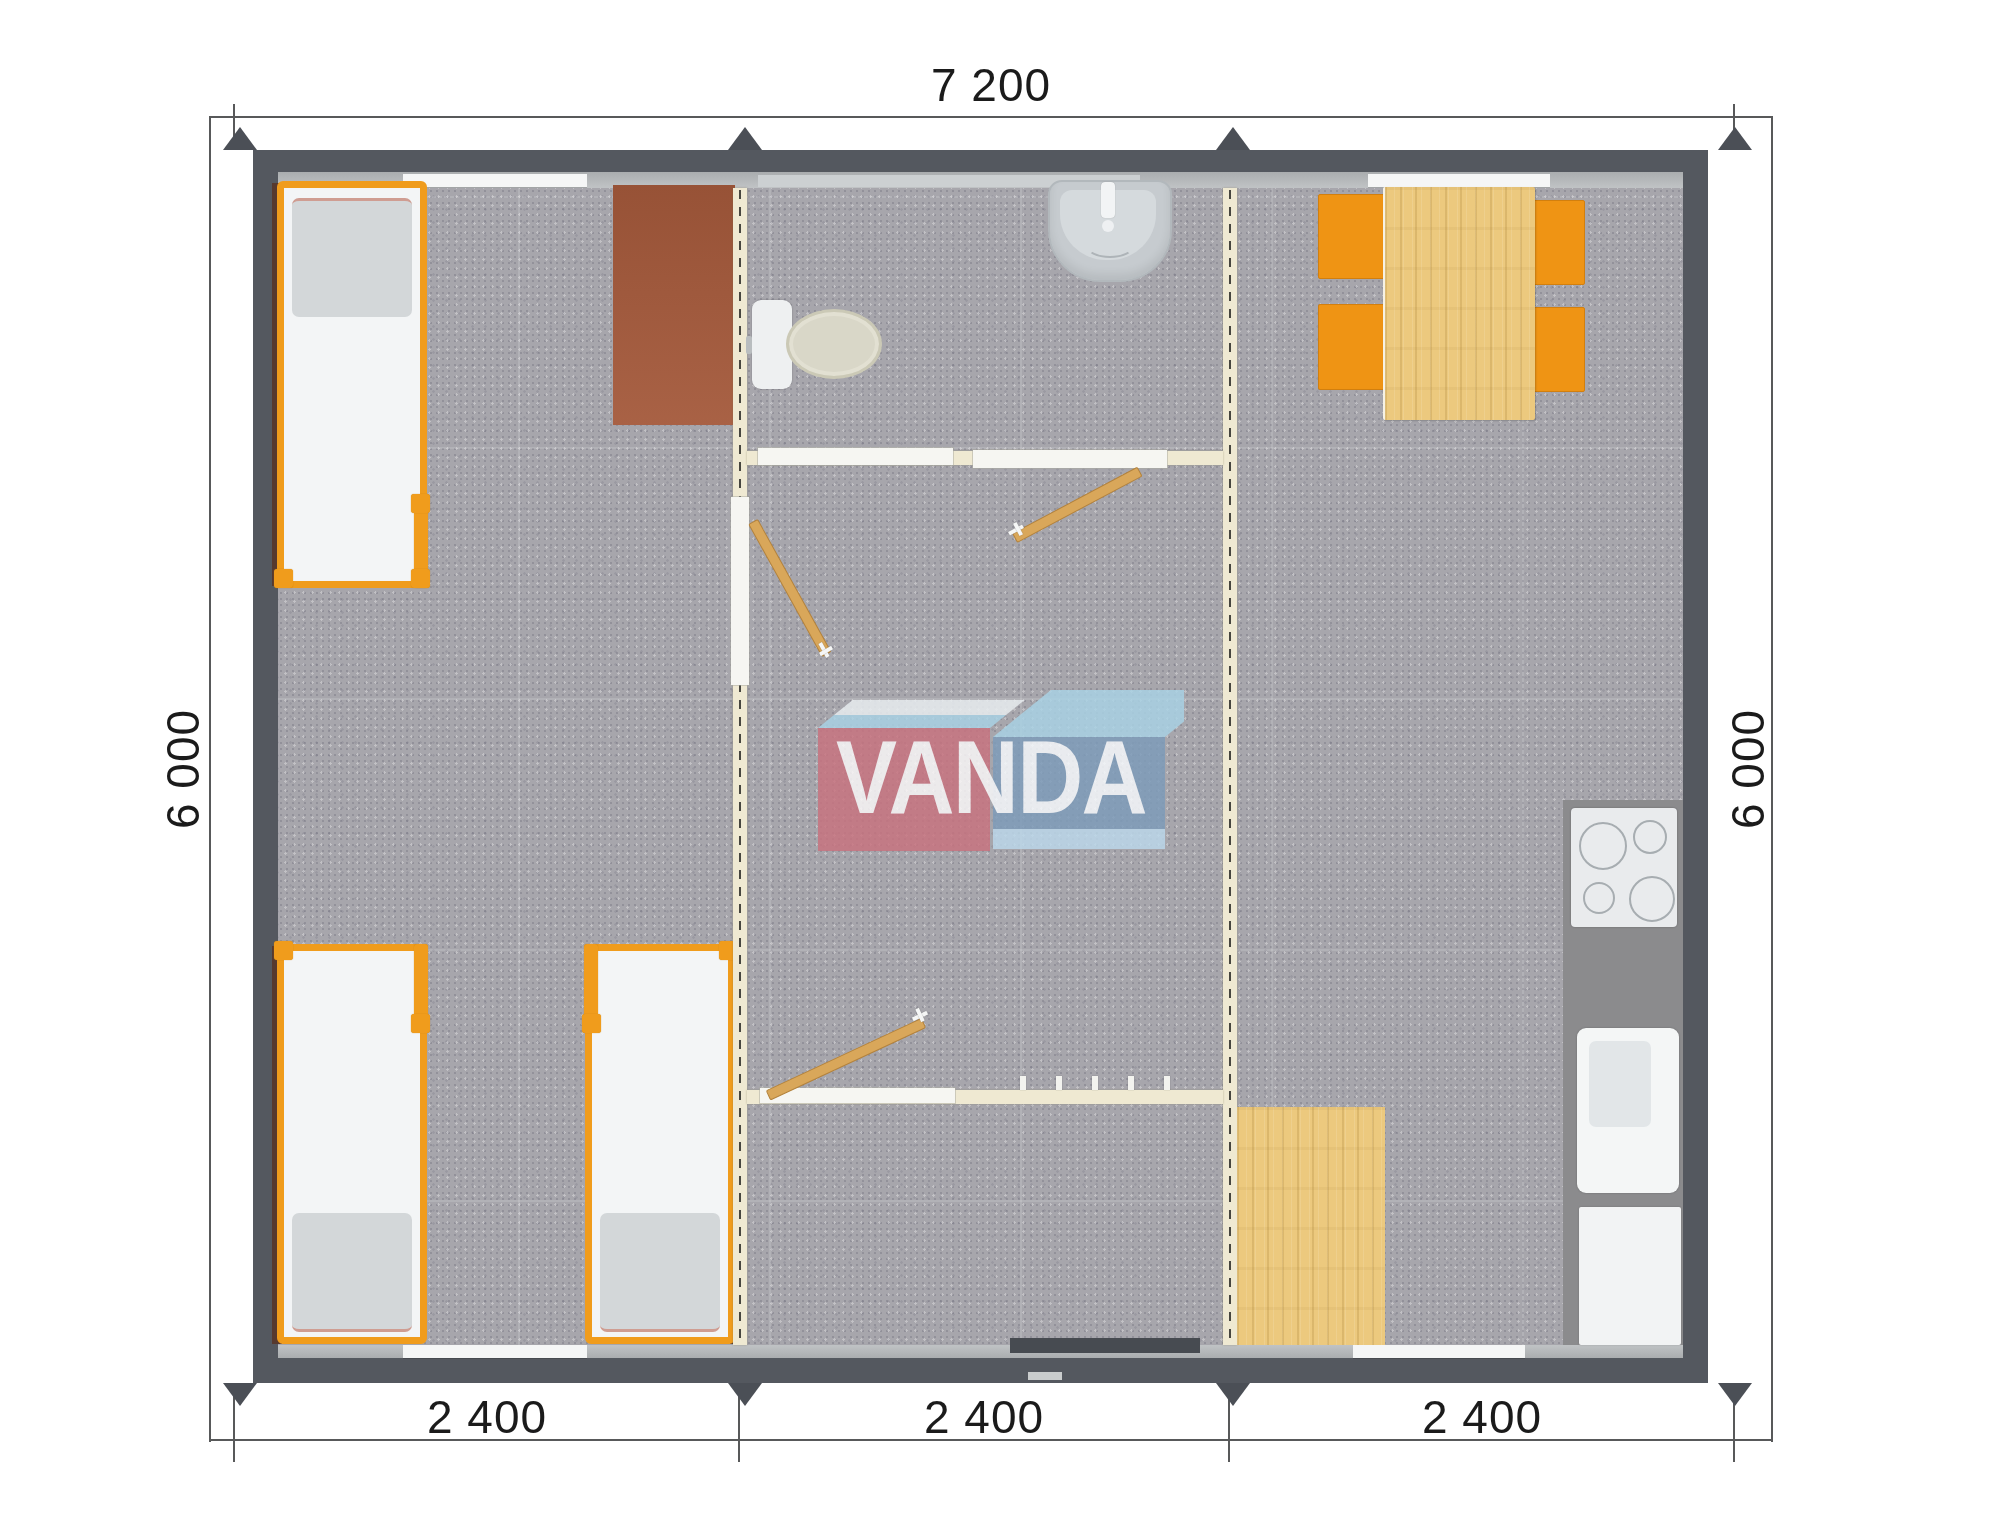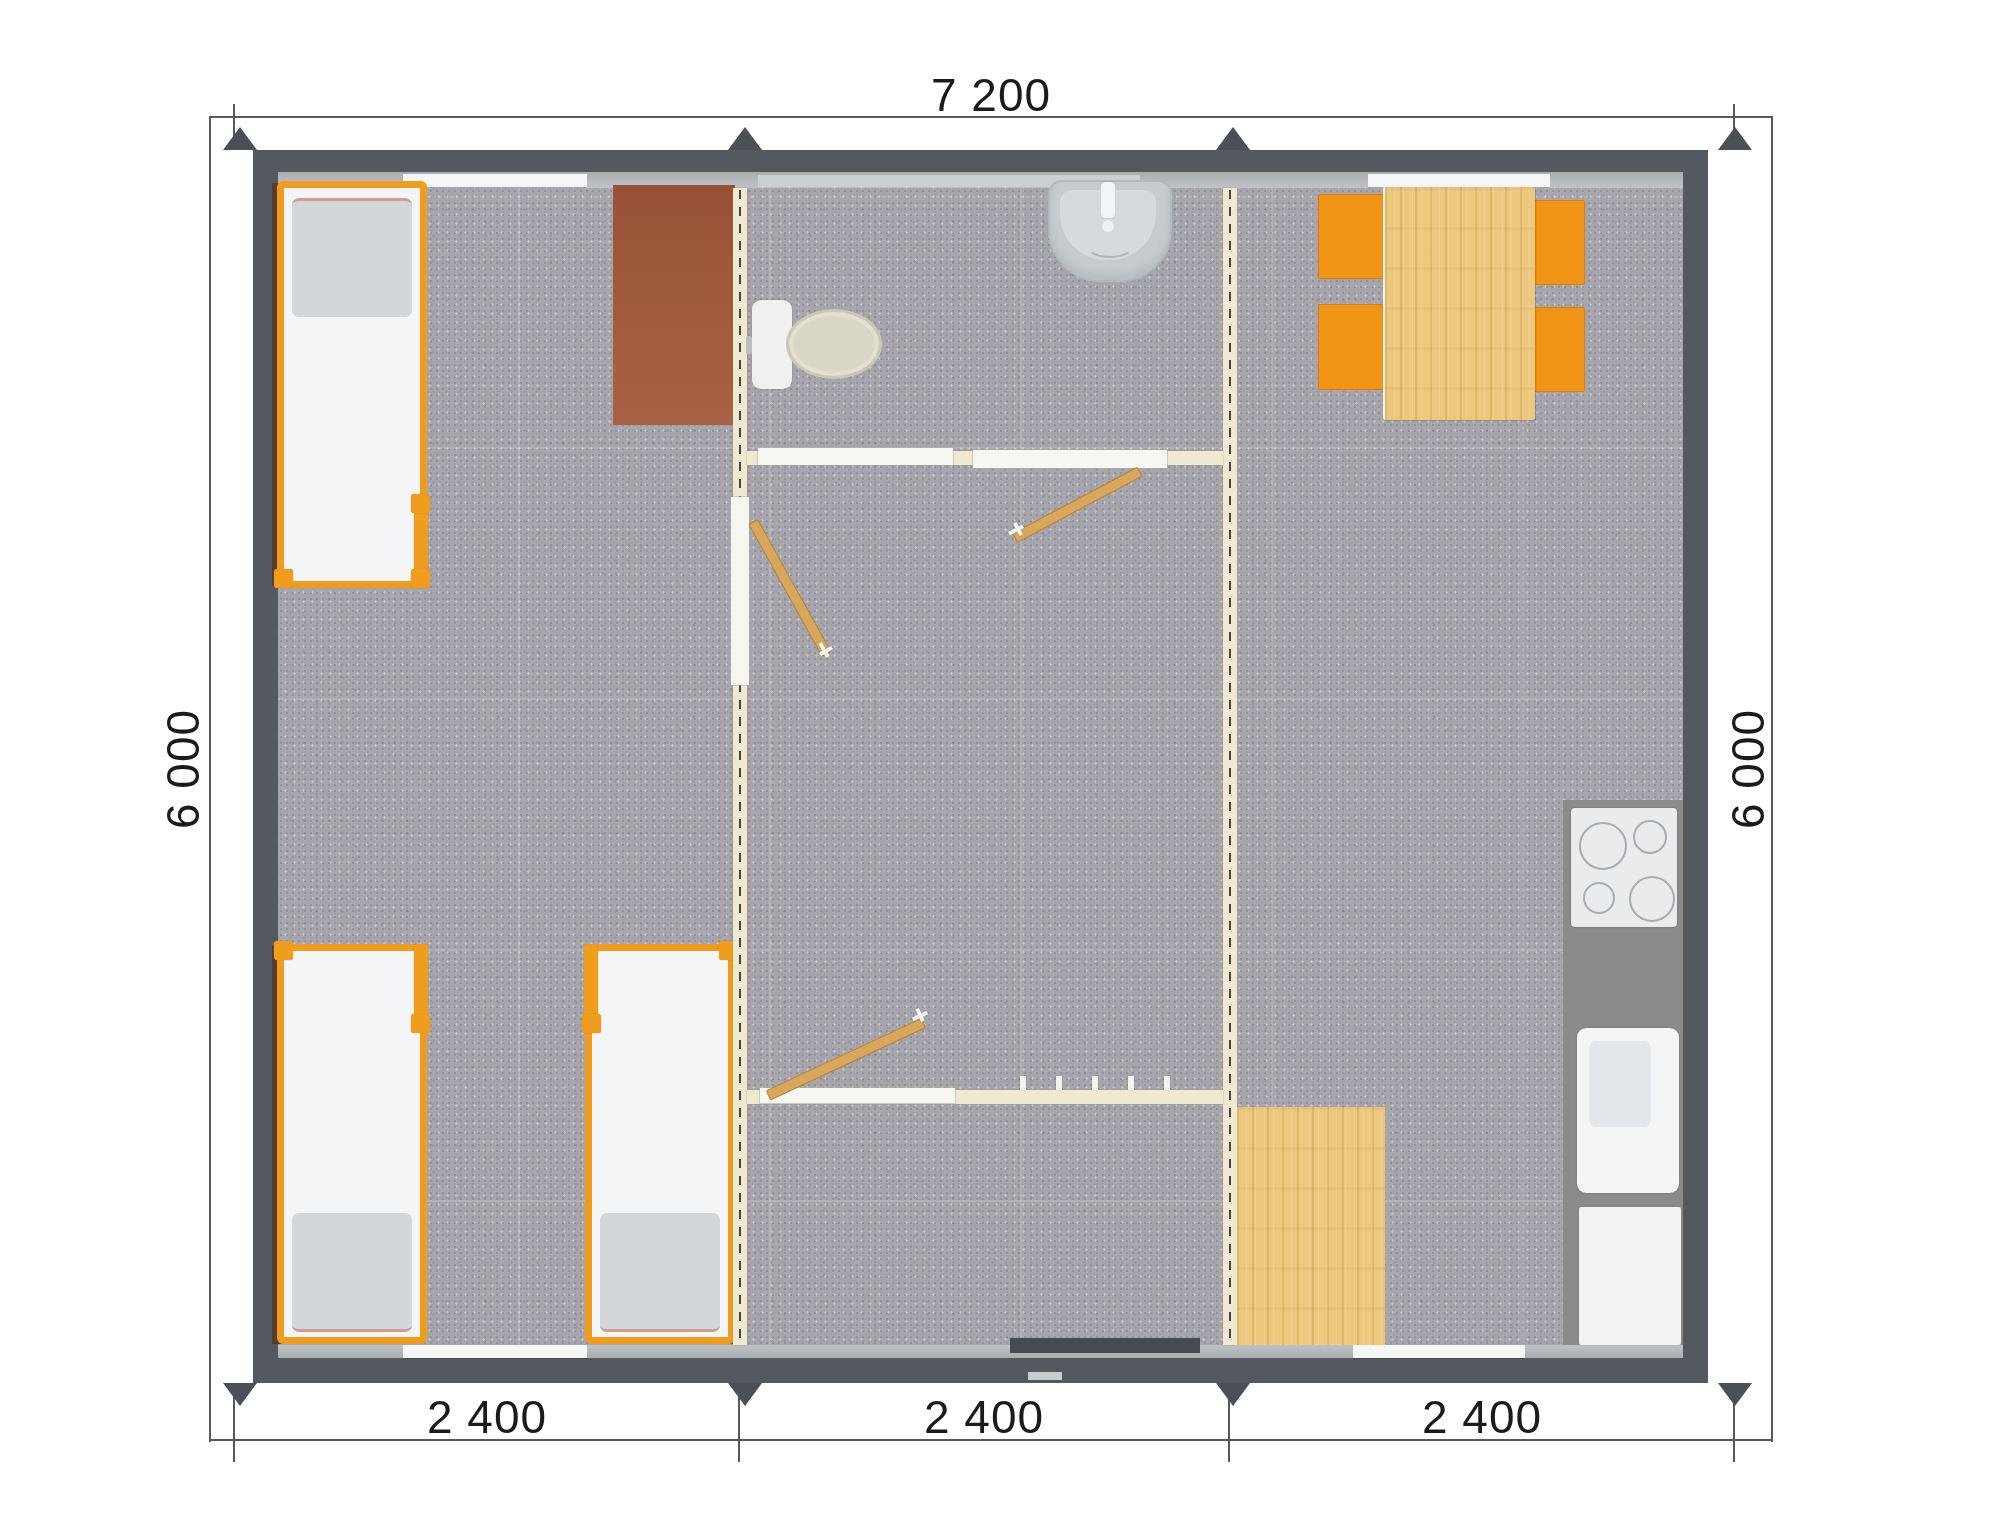--- a/index.html
+++ b/index.html
@@ -103,21 +103,21 @@
   .logo-blue{left:181px;top:51px;width:172px;height:92px;background:var(--logo-blue,#7e9cba);}
   .logo-blue-bottom{left:181px;top:143px;width:172px;height:20px;background:#bcd8ea;}
   .logo-text{left:24px;top:32px;font-size:104px;font-weight:bold;color:rgba(253,254,255,.95);
       letter-spacing:-2px;transform:scaleX(.88);transform-origin:0 0;white-space:nowrap;}
 </style>
 </head>
 <body>
 
 <div class="stage">
 
-  <div class="abs dim-label" style="left:891px;top:68px;width:200px;">7 200</div>
+  <div class="abs dim-label" style="left:891px;top:58px;width:200px;">7 200</div>
   <div class="abs dim-line" style="left:210px;top:116px;width:1562px;height:2px;"></div>
   <div class="abs dim-line" style="left:209px;top:116px;width:2px;height:1326px;"></div>
   <div class="abs dim-line" style="left:1771px;top:116px;width:2px;height:1326px;"></div>
   <div class="abs dim-line" style="left:210px;top:1439px;width:1562px;height:2px;"></div>
 
   <div class="abs dim-label rot" style="left:103px;top:742px;width:160px;">6 000</div>
   <div class="abs dim-label rot" style="left:1668px;top:742px;width:160px;">6 000</div>
 
   <div class="abs dim-label" style="left:387px;top:1390px;width:200px;">2 400</div>
   <div class="abs dim-label" style="left:884px;top:1390px;width:200px;">2 400</div>
@@ -228,14 +228,22 @@
     <div class="abs burner" style="left:12px;top:74px;width:28px;height:28px;"></div>
     <div class="abs burner" style="left:58px;top:68px;width:42px;height:42px;"></div>
   </div>
   <div class="abs ksink" style="left:1577px;top:1028px;width:102px;height:165px;">
     <div class="abs ksink-basin" style="left:12px;top:13px;width:62px;height:86px;"></div>
   </div>
   <div class="abs cabinet" style="left:1579px;top:1207px;width:102px;height:138px;"></div>
 
   <div class="abs wood" style="left:1237px;top:1107px;width:148px;height:238px;"></div>
 
+  <div class="abs logo">
+    <div class="abs logo-red-top"></div>
+    <div class="abs logo-red"></div>
+    <div class="abs logo-blue-top"></div>
+    <div class="abs logo-blue"></div>
+    <div class="abs logo-blue-bottom"></div>
+    <div class="abs logo-text">VANDA</div>
+  </div>
 
 </div>
 
 </body></html>

